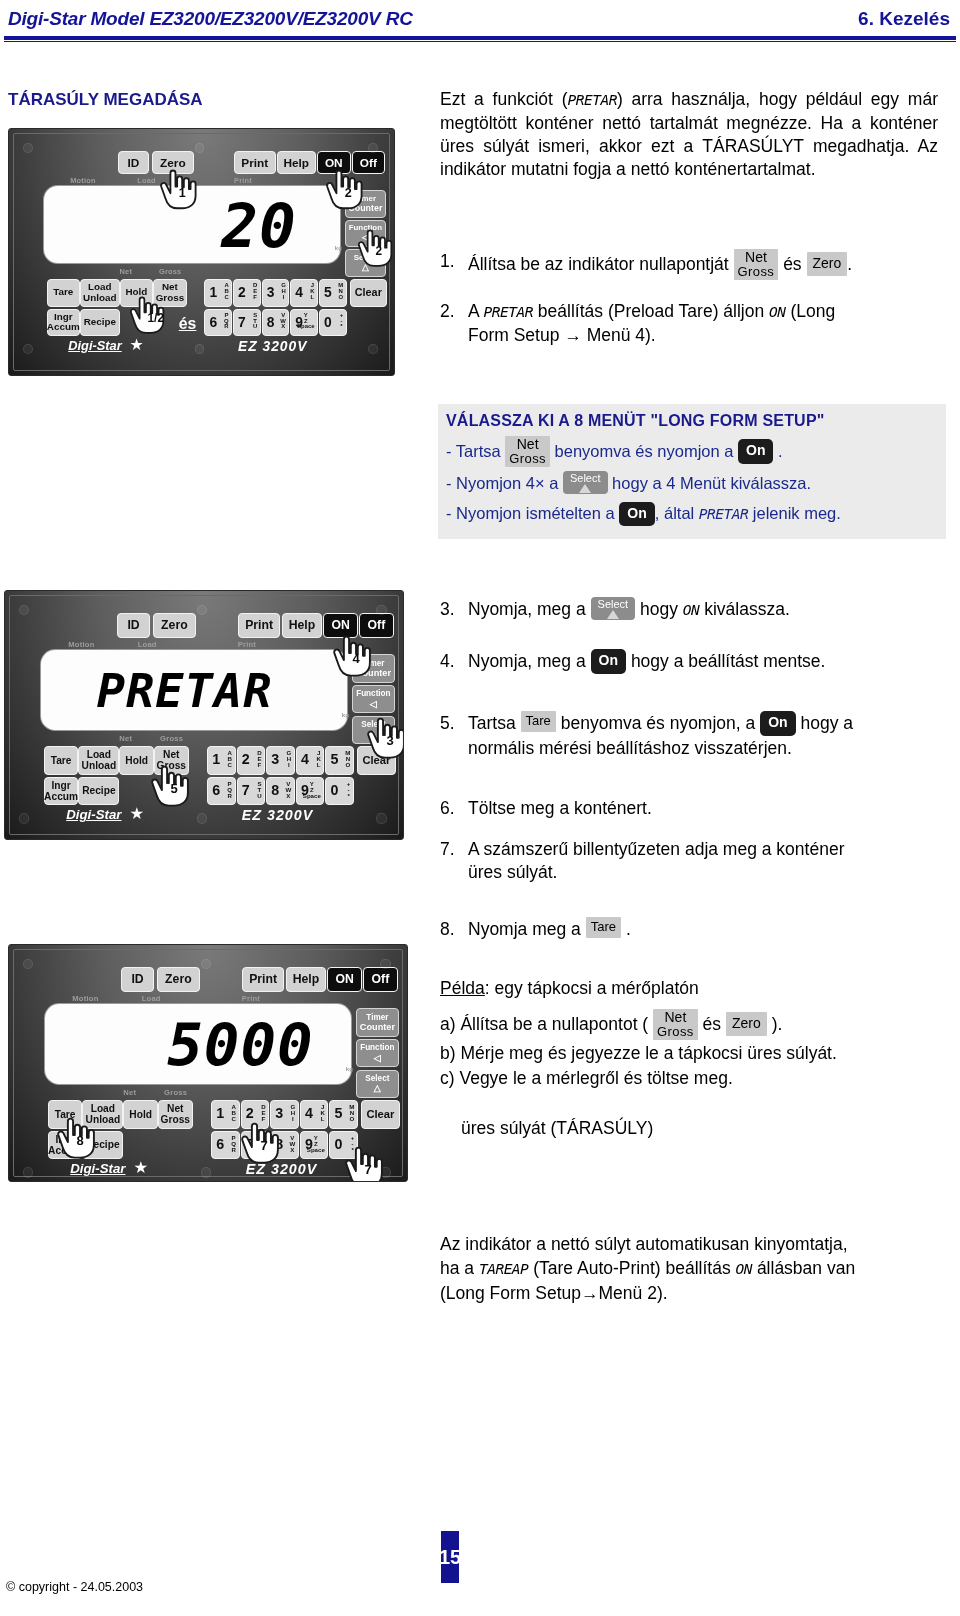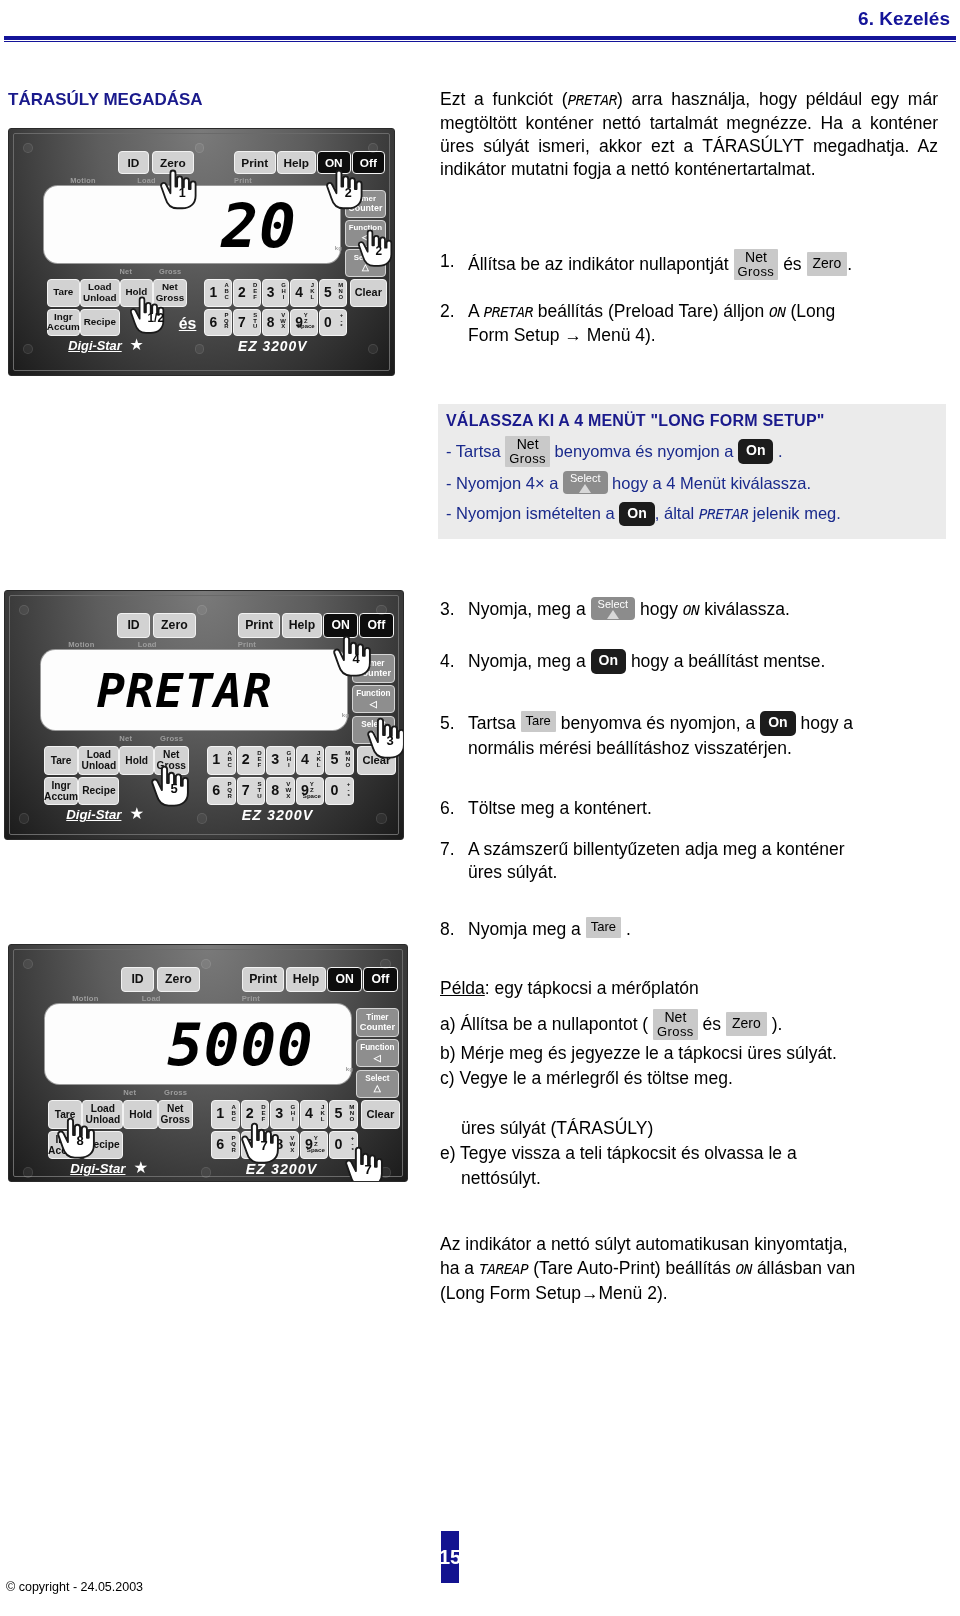--- a/index.html
+++ b/index.html
@@ -121,20 +121,21 @@
     color:#fff;font-size:20px;font-weight:bold;display:flex;align-items:center;justify-content:center;
   }
   .copyright{position:absolute;left:6px;top:1580px;font-size:12.5px;color:#000;}
 </style>
 </head>
 <body>
 
 <div class="page">
 
   <div class="hdr">
+    <div class="hdr-title">Digi-Star Model EZ3200/EZ3200V/EZ3200V RC</div>
     <div class="hdr-chapter">6. Kezelés</div>
     <div class="hdr-rule"></div>
     <div class="hdr-rule2"></div>
   </div>
 
   <div class="sec-head" style="left:8px;top:90px;">TÁRASÚLY MEGADÁSA</div>
 
   <div class="dev" id="dev1" style="left:8px;top:128px;width:385px;height:246px;">
     <div class="inner"></div>
   <div class="btn" style="left:108.58974358974359px;top:21.71794871794872px;width:29.615384615384617px;height:21.71794871794872px;font-size:11.846153846153847px;">ID</div>
@@ -639,21 +640,21 @@
       <span>A</span>
       <span class="mono">PRETAR</span>
       <span>beállítás (Preload Tare) álljon</span>
       <span class="mono">ON</span>
       <span>(Long</span><br>
       <span>Form Setup → Menü 4).</span>
     </span>
   </div>
 
   <div class="box">
-    <div class="bhead">VÁLASSZA KI A 4  MENÜT  "LONG FORM SETUP"</div>
+    <div class="bhead">VÁLASSZA KI A 8  MENÜT  "LONG FORM SETUP"</div>
     <div class="bline">
       <span>- Tartsa</span>
       <span class="chip chip-ng"><span class="l1">Net</span><span class="l2">Gross</span></span>
       <span>benyomva és nyomjon a</span>
       <span class="chip-on">On</span>
       <span>.</span>
     </div>
     <div class="bline">
       <span>-  Nyomjon 4× a</span>
       <span class="chip-select"><span class="sl">Select</span><span class="tri"></span></span>
@@ -732,24 +733,20 @@
       <span>és</span>
       <span class="chip chip-zero">Zero</span>
       <span>).</span>
     </div>
     <div>b) Mérje meg és jegyezze le a tápkocsi üres súlyát.</div>
     <div>c) Vegye le a mérlegről és töltse meg.</div>
     <div>
       <br>
       <span style="padding-left:21px;display:inline-block;">üres súlyát (TÁRASÚLY)</span>
     </div>
-    <div>
-      <span>e) Tegye vissza a teli tápkocsit és olvassa le a</span><br>
-      <span style="padding-left:21px;display:inline-block;">nettósúlyt.</span>
-    </div>
   </div>
 
   <div class="col" style="top:1232px;line-height:24px;">
     <span>Az indikátor a nettó súlyt automatikusan kinyomtatja,</span><br>
     <span>ha a</span>
     <span class="mono">TAREAP</span>
     <span>(Tare Auto-Print) beállítás</span>
     <span class="mono">ON</span>
     <span>állásban van</span><br>
     <span>(Long Form Setup→Menü 2).</span>

